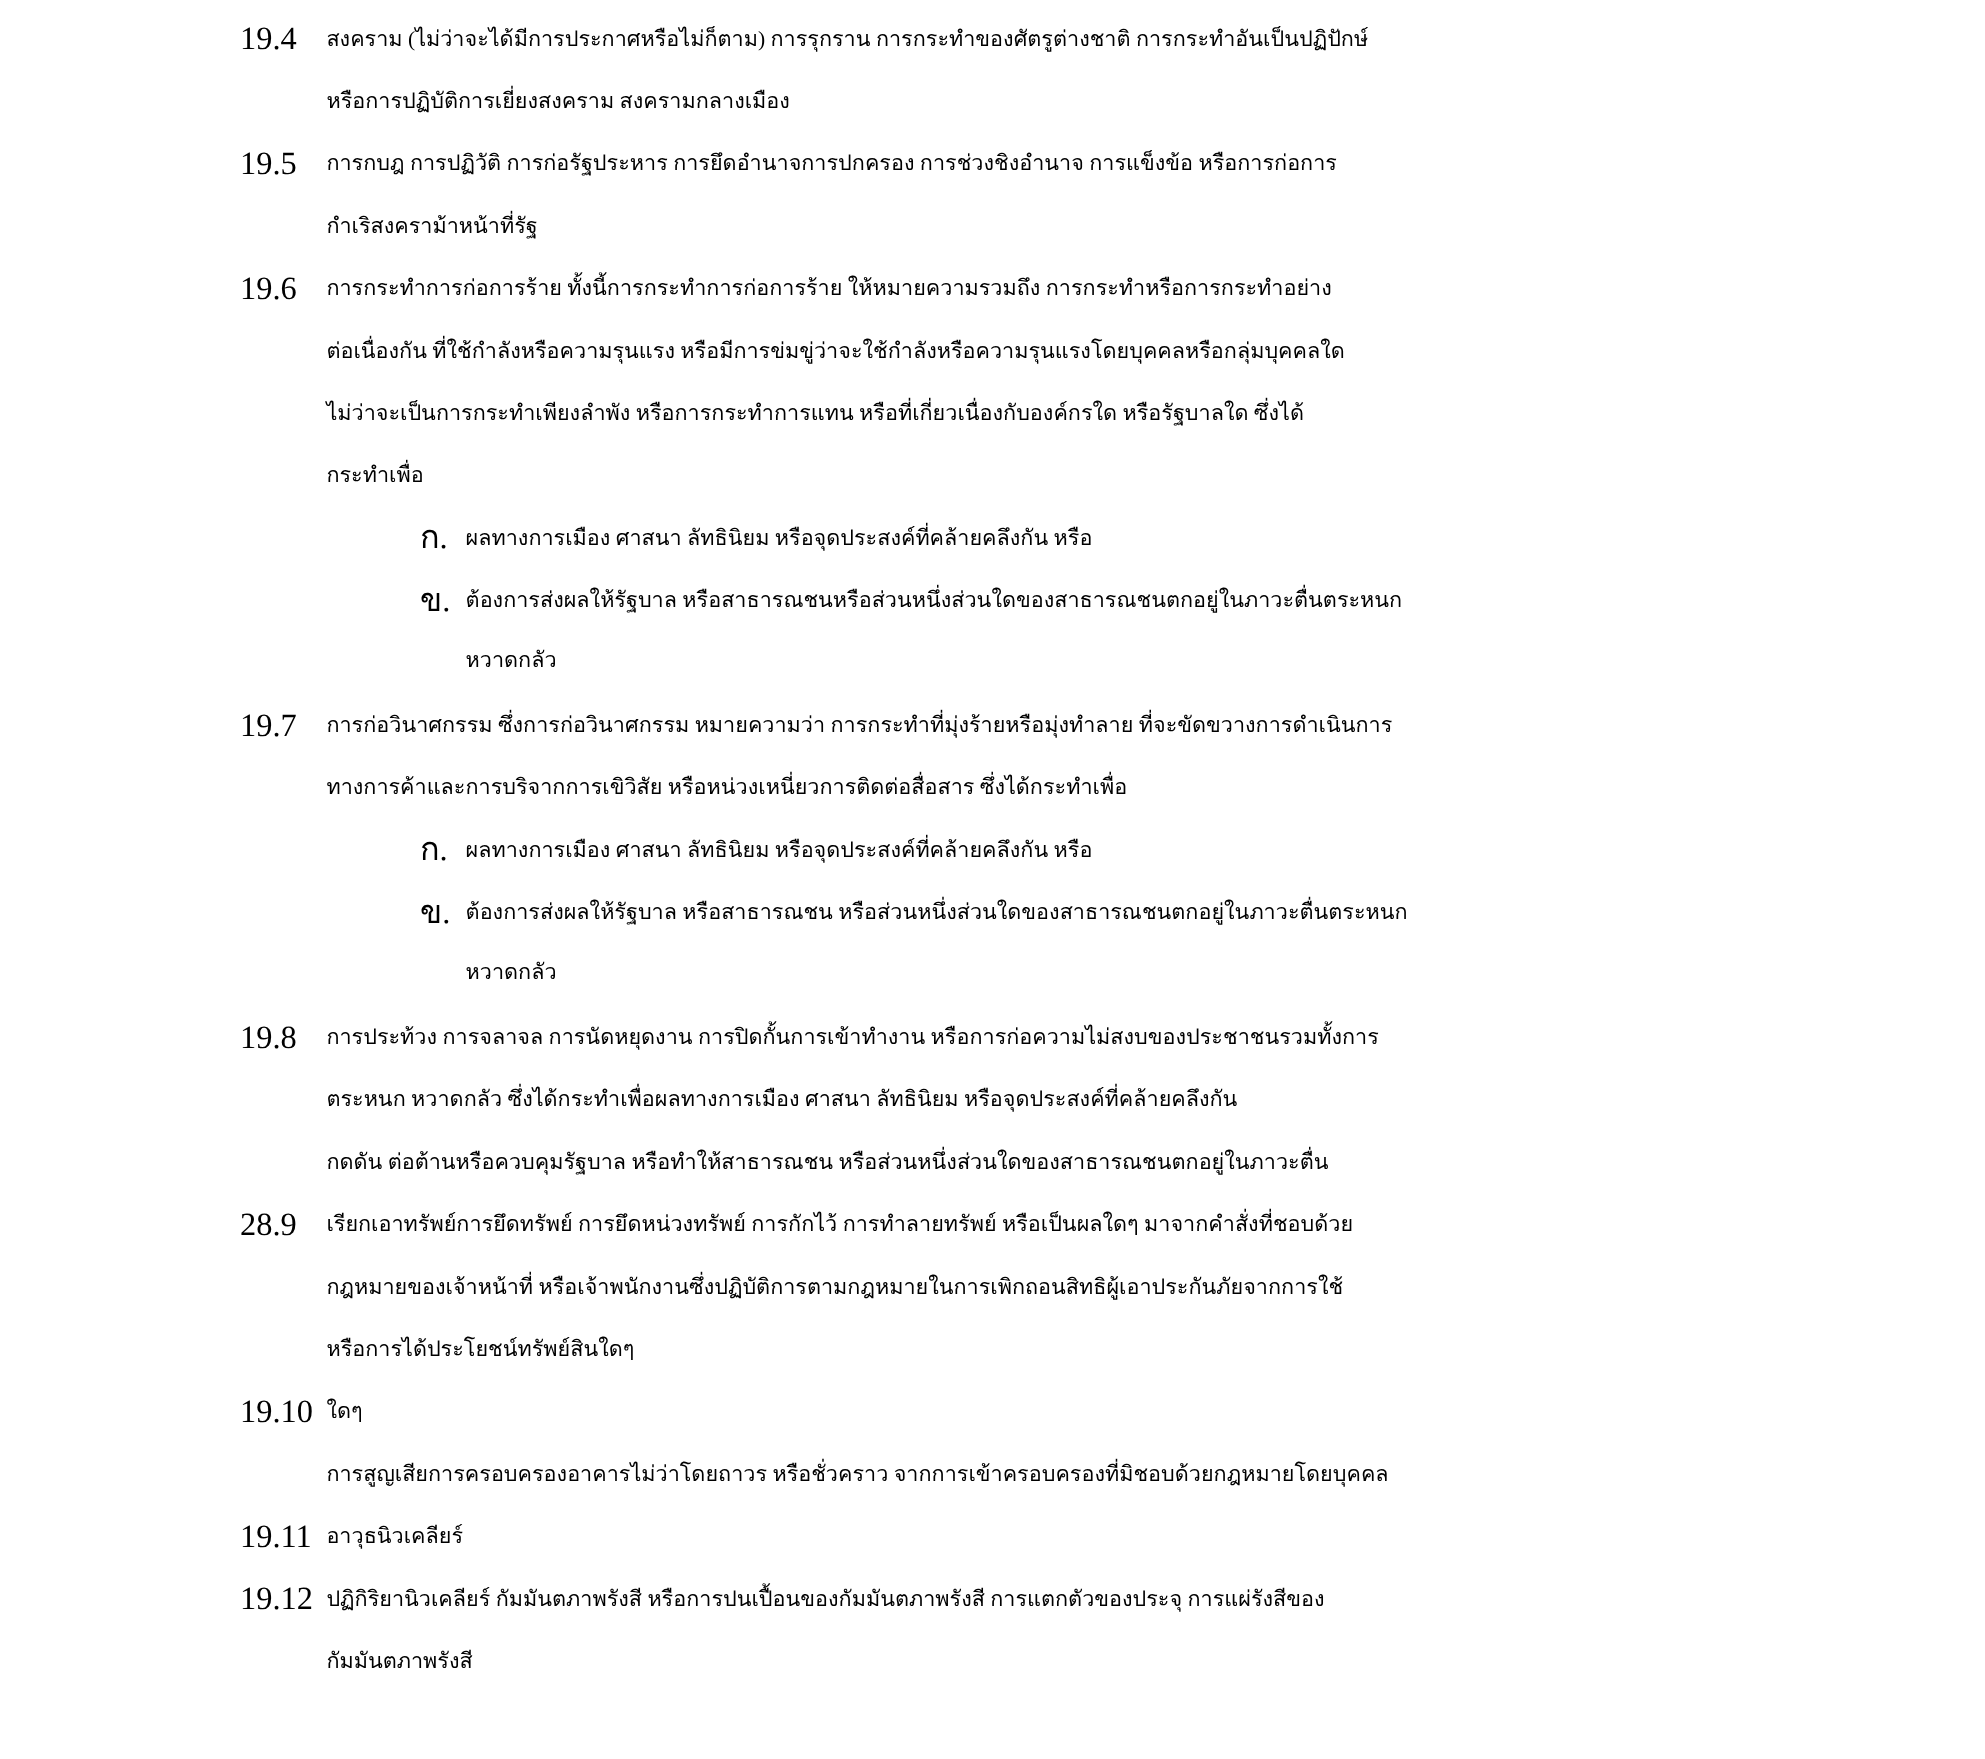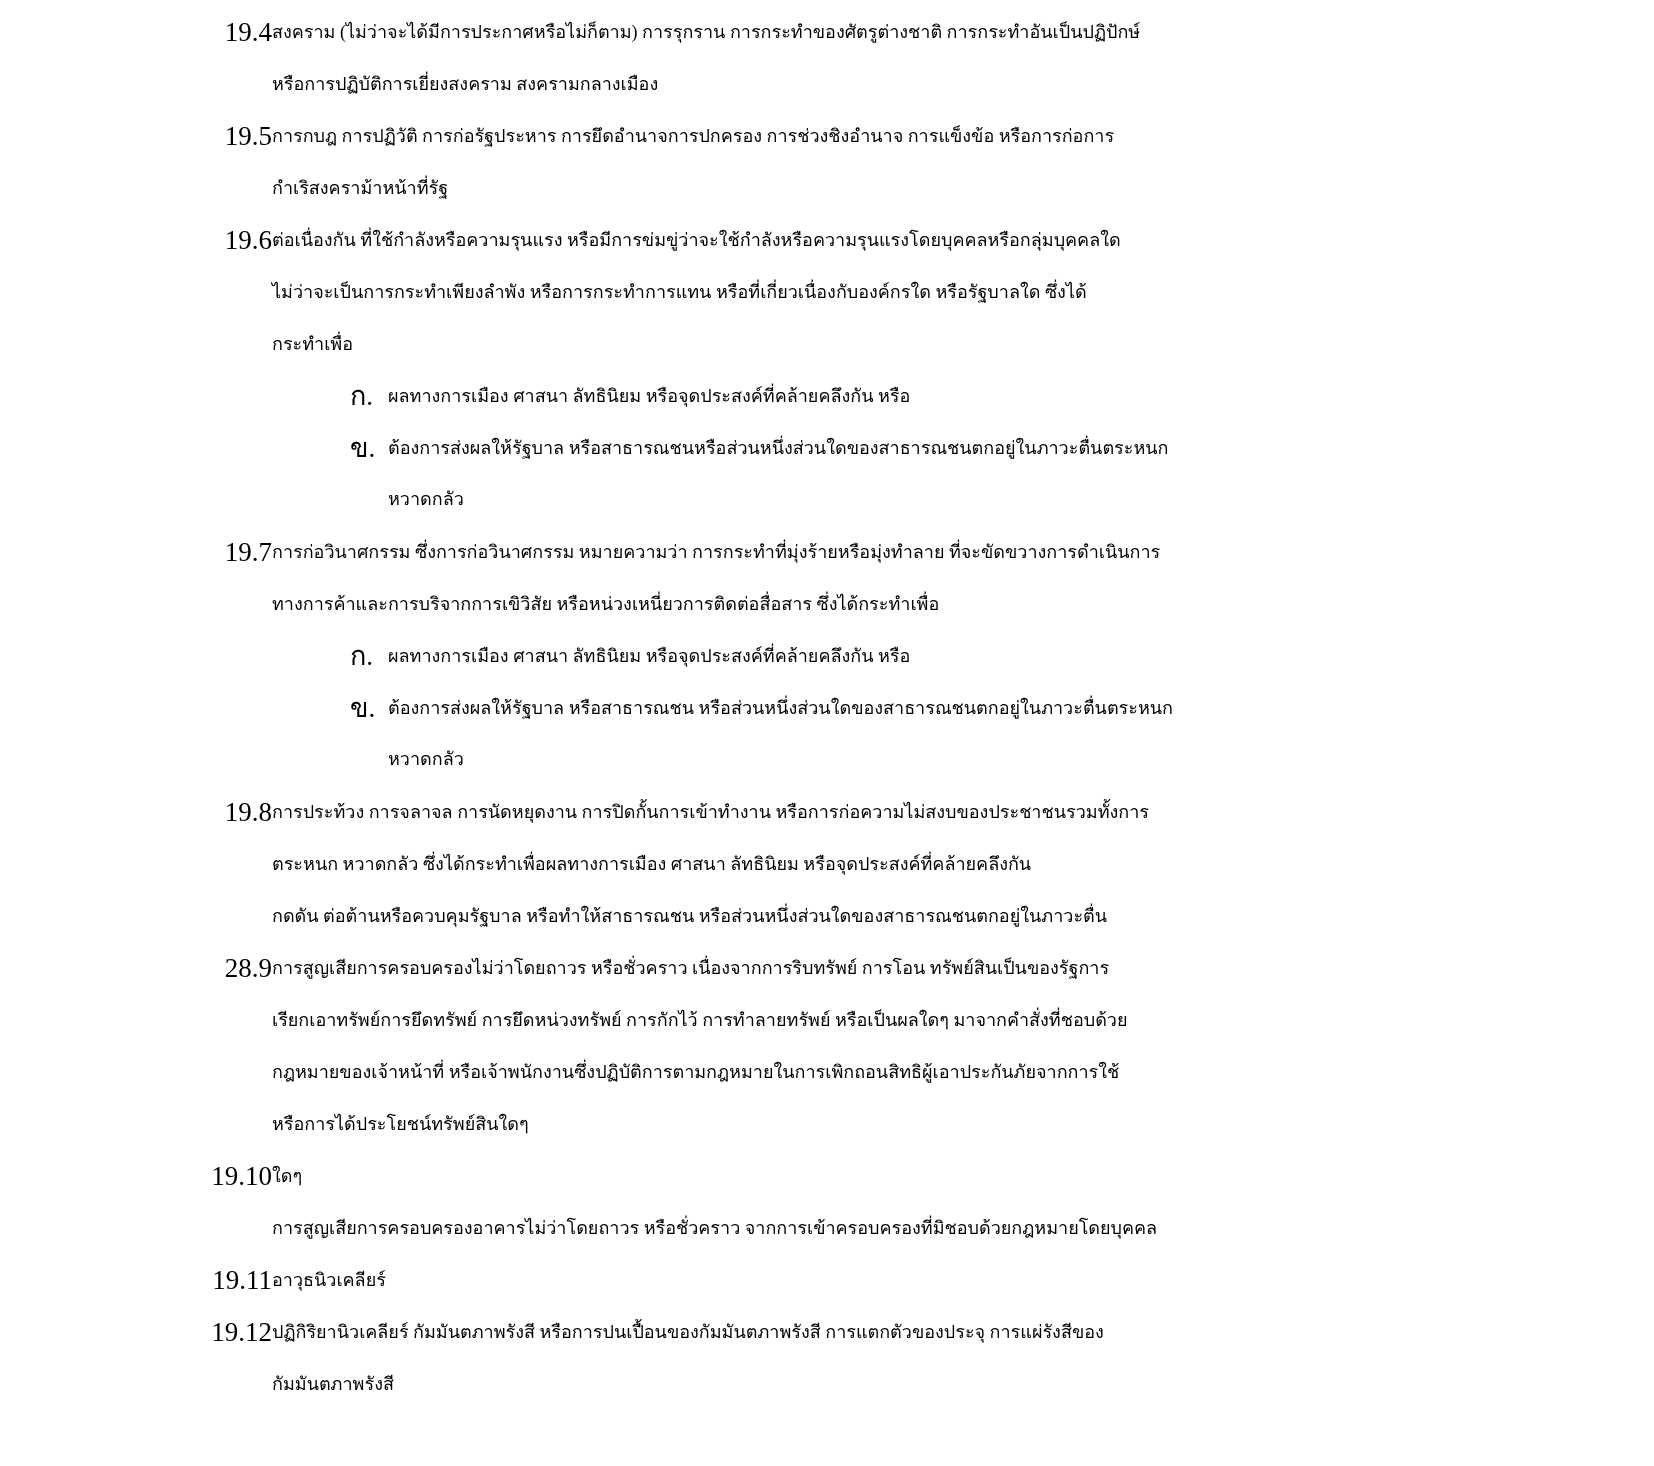--- a/index.html
+++ b/index.html
@@ -23,21 +23,20 @@
   .clause {
     display: flex;
     align-items: flex-start;
   }
   .num {
     width: 72px;
     flex-shrink: 0;
     font-size: 27px;
     line-height: 52px;
     white-space: nowrap;
-    text-align: right;
   }
   .content {
     flex: 1;
     min-width: 0;
   }
   .line {
     font-size: 18px;
     line-height: 52px;
     white-space: nowrap;
   }
@@ -75,20 +74,21 @@
       <div class="clause">
         <div class="num">19.5</div>
         <div class="content">
           <div class="line">การกบฎ การปฏิวัติ การก่อรัฐประหาร การยึดอำนาจการปกครอง การช่วงชิงอำนาจ การแข็งข้อ หรือการก่อการ</div>
           <div class="line">กำเริสงคราม้าหน้าที่รัฐ</div>
         </div>
       </div>
       <div class="clause">
         <div class="num">19.6</div>
         <div class="content">
+          <div class="line">การกระทำการก่อการร้าย ทั้งนี้การกระทำการก่อการร้าย ให้หมายความรวมถึง การกระทำหรือการกระทำอย่าง</div>
           <div class="line">ต่อเนื่องกัน ที่ใช้กำลังหรือความรุนแรง หรือมีการข่มขู่ว่าจะใช้กำลังหรือความรุนแรงโดยบุคคลหรือกลุ่มบุคคลใด</div>
           <div class="line">ไม่ว่าจะเป็นการกระทำเพียงลำพัง หรือการกระทำการแทน หรือที่เกี่ยวเนื่องกับองค์กรใด หรือรัฐบาลใด ซึ่งได้</div>
           <div class="line">กระทำเพื่อ</div>
           <div class="sub">
             <div class="sublabel">ก.</div>
             <div class="subcontent">
               <div class="line">ผลทางการเมือง ศาสนา ลัทธินิยม หรือจุดประสงค์ที่คล้ายคลึงกัน หรือ</div>
             </div>
           </div>
           <div class="sub">
@@ -124,21 +124,20 @@
         <div class="num">19.8</div>
         <div class="content">
           <div class="line">การประท้วง การจลาจล การนัดหยุดงาน การปิดกั้นการเข้าทำงาน หรือการก่อความไม่สงบของประชาชนรวมทั้งการ</div>
           <div class="line">ตระหนก หวาดกลัว ซึ่งได้กระทำเพื่อผลทางการเมือง ศาสนา ลัทธินิยม หรือจุดประสงค์ที่คล้ายคลึงกัน</div>
           <div class="line">กดดัน ต่อต้านหรือควบคุมรัฐบาล หรือทำให้สาธารณชน หรือส่วนหนึ่งส่วนใดของสาธารณชนตกอยู่ในภาวะตื่น</div>
         </div>
       </div>
       <div class="clause">
         <div class="num">28.9</div>
         <div class="content">
-          <div class="line">การสูญเสียการครอบครองไม่ว่าโดยถาวร หรือชั่วคราว เนื่องจากการริบทรัพย์ การโอน ทรัพย์สินเป็นของรัฐการ</div>
           <div class="line">เรียกเอาทรัพย์การยึดทรัพย์ การยึดหน่วงทรัพย์ การกักไว้ การทำลายทรัพย์ หรือเป็นผลใดๆ มาจากคำสั่งที่ชอบด้วย</div>
           <div class="line">กฎหมายของเจ้าหน้าที่ หรือเจ้าพนักงานซึ่งปฏิบัติการตามกฎหมายในการเพิกถอนสิทธิผู้เอาประกันภัยจากการใช้</div>
           <div class="line">หรือการได้ประโยชน์ทรัพย์สินใดๆ</div>
         </div>
       </div>
       <div class="clause">
         <div class="num">19.10</div>
         <div class="content">
           <div class="line">ใดๆ</div>
           <div class="line">การสูญเสียการครอบครองอาคารไม่ว่าโดยถาวร หรือชั่วคราว จากการเข้าครอบครองที่มิชอบด้วยกฎหมายโดยบุคคล</div>

